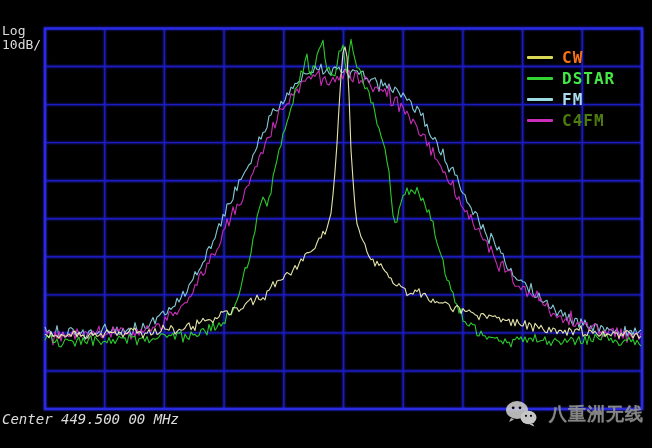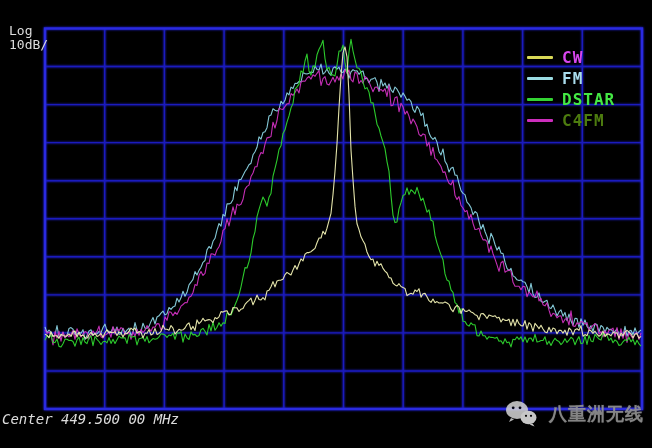--- a/index.html
+++ b/index.html
@@ -1,19 +1,19 @@
 <!DOCTYPE html>
 <html><head>
 <meta charset="utf-8">
 <style>
   html,body{margin:0;padding:0;background:#000;}
   #screen{position:relative;width:652px;height:448px;background:#000;overflow:hidden;
           font-family:"DejaVu Sans Mono",monospace;}
   .readout{position:absolute;color:#dcdcdc;font-size:13px;line-height:14px;white-space:pre;}
-  #amp-scale{left:9px;top:24px;}
+  #amp-scale{left:2px;top:24px;}
   #center-freq{left:2px;top:412px;font-size:14px;font-style:italic;}
   #chart-svg{position:absolute;left:0;top:0;}
   #legend{position:absolute;left:527px;top:47px;}
   .legend-row{display:flex;align-items:center;height:20px;margin-bottom:1px;}
   .legend-swatch{width:26px;height:3px;border-radius:1px;margin-right:9px;flex:0 0 auto;}
   .legend-label{font-size:16px;letter-spacing:1px;font-weight:bold;
                 font-family:"DejaVu Sans Mono",monospace;}
   #watermark{position:absolute;right:8px;top:400px;display:flex;align-items:center;opacity:.88;}
   #watermark .wm-text{color:#979797;font-size:18px;font-weight:bold;letter-spacing:1px;
        font-family:"DejaVu Sans",sans-serif;text-shadow:0 0 1px #555;}
@@ -53,29 +53,29 @@
     </svg>
 
   <div class="readout" id="amp-scale">Log
 10dB/</div>
 
   <div class="readout" id="center-freq">Center 449.500 00 MHz</div>
 
   <div id="legend">
     <div class="legend-row">
       <span class="legend-swatch" style="background-color: rgb(217, 217, 87);"></span>
-      <span class="legend-label" style="color: #d946ef;">CW</span>
+      <span class="legend-label" style="color: #f97316;">CW</span>
+    </div>
+    <div class="legend-row">
+      <span class="legend-swatch" style="background-color: rgb(51, 212, 51);"></span>
+      <span class="legend-label" style="color: rgb(68, 232, 68);">DSTAR</span>
     </div>
     <div class="legend-row">
       <span class="legend-swatch" style="background-color: rgb(155, 220, 226);"></span>
       <span class="legend-label" style="color: rgb(169, 220, 236);">FM</span>
-    </div>
-    <div class="legend-row">
-      <span class="legend-swatch" style="background-color: rgb(51, 212, 51);"></span>
-      <span class="legend-label" style="color: rgb(68, 232, 68);">DSTAR</span>
     </div>
     <div class="legend-row">
       <span class="legend-swatch" style="background-color: rgb(204, 46, 188);"></span>
       <span class="legend-label" style="color: #4d7c0f;">C4FM</span>
     </div>
   </div>
 
   <div id="watermark">
     <svg id="wechat-icon" width="32" height="27" viewBox="0 0 32 27">
       <ellipse cx="12" cy="10" rx="11" ry="9" fill="#cfcfcf"></ellipse>

